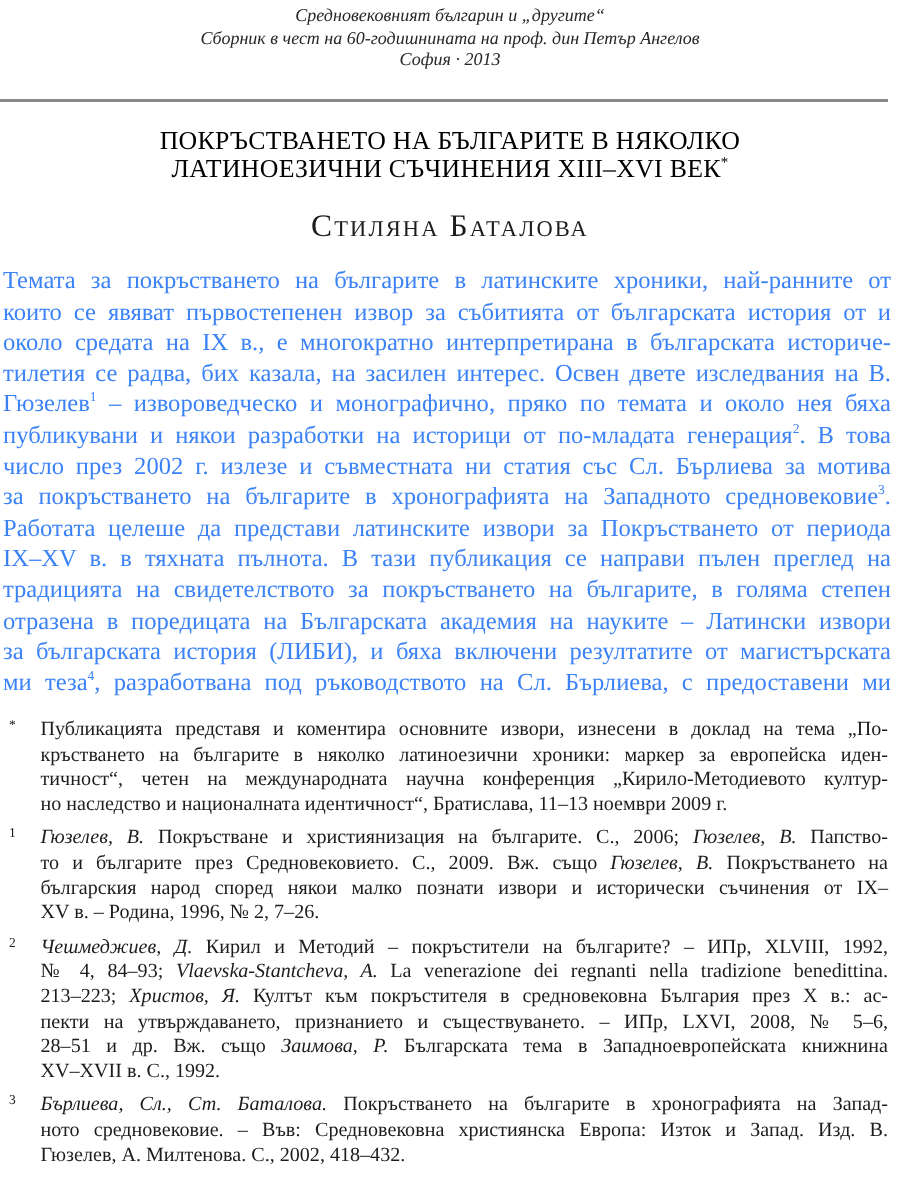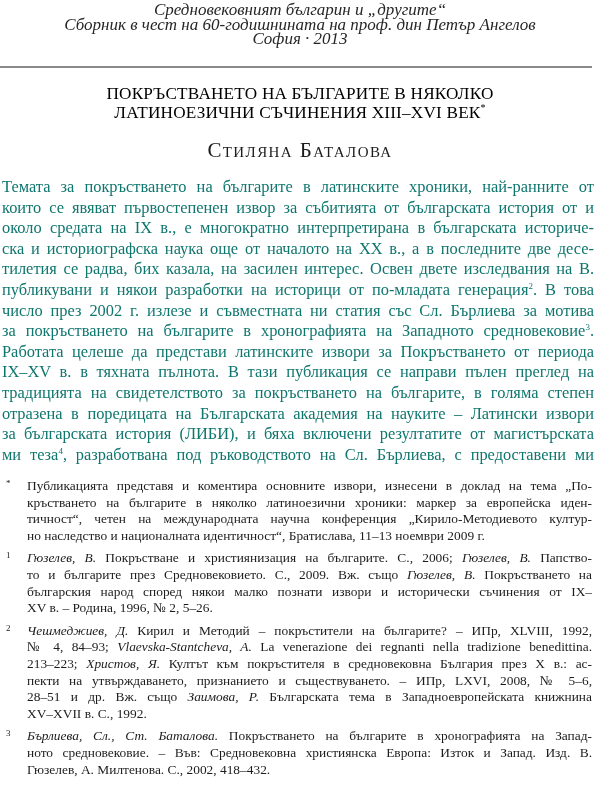--- a/index.html
+++ b/index.html
@@ -4,21 +4,21 @@
 <style>
   html, body { margin: 0; padding: 0; }
   body {
     width: 600px; height: 800px; overflow: hidden;
     background: #ffffff; color: #1e1e1e;
     font-family: "Liberation Serif", "DejaVu Serif", serif;
     position: relative;
   }
   .header {
     position: absolute; left: 0; top: 3px; width: 600px;
-    text-align: center; font-style: italic; font-size: 17px; line-height: 14.5px;
+    text-align: center; font-style: italic; font-size: 12px; line-height: 14.5px;
     color: #262626;
   }
   .header .line { display: block; }
   .rule {
     position: absolute; left: 0; top: 66px; width: 592px; height: 2px;
     background: #8a8a8a;
   }
   .title {
     position: absolute; left: 40px; top: 85px; width: 520px;
     text-align: center; font-size: 17.2px; line-height: 18.5px;
@@ -26,21 +26,21 @@
   }
   .title .line { display: block; }
   .title sup { font-size: 10px; vertical-align: super; line-height: 0; }
   .author {
     position: absolute; left: 0; top: 138px; width: 600px;
     text-align: center; font-size: 21px; letter-spacing: 1.4px;
     font-variant: small-caps; color: #1c1c1c;
   }
   .body {
     position: absolute; left: 2px; top: 177px; width: 592px;
-    font-size: 16.4px; line-height: 20.6px; color: #0f766e;
+    font-size: 16.4px; line-height: 20.6px; color: #3b82f6;
   }
   .body .line {
     display: block; text-align: justify; text-align-last: justify;
     white-space: nowrap; overflow: visible; height: 20.6px;
   }
   .body .line.last { text-align-last: justify; }
   sup.fn { font-size: 9px; vertical-align: super; line-height: 0; }
   .footnotes {
     position: absolute; left: 0; top: 478px; width: 592px;
     font-size: 13.4px; line-height: 16.6px; color: #1c1c1c;
@@ -71,22 +71,22 @@
   <span class="line">ПОКРЪСТВАНЕТО НА БЪЛГАРИТЕ В НЯКОЛКО</span>
   <span class="line"><span>ЛАТИНОЕЗИЧНИ СЪЧИНЕНИЯ XIII–XVI ВЕК</span><sup>*</sup></span>
 </div>
 
 <div class="author">Стиляна Баталова</div>
 
 <div class="body" id="body">
     <span class="line">Темата за покръстването на българите в латинските хроники, най-ранните от</span>
     <span class="line">които се явяват първостепенен извор за събитията от българската история от и</span>
     <span class="line">около средата на IX в., е многократно интерпретирана в българската историче-</span>
-    <span class="line">ска и историографска наука още от началото на XX в., а в последните две десе-</span>
     <span class="line">тилетия се радва, бих казала, на засилен интерес. Освен двете изследвания на В.</span>
+    <span class="line">Гюзелев<sup class="fn">1</sup> – извороведческо и монографично, пряко по темата и около нея бяха</span>
     <span class="line">публикувани и някои разработки на историци от по-младата генерация<sup class="fn">2</sup>. В това</span>
     <span class="line">число през 2002 г. излезе и съвместната ни статия със Сл. Бърлиева за мотива</span>
     <span class="line">за покръстването на българите в хронографията на Западното средновековие<sup class="fn">3</sup>.</span>
     <span class="line">Работата целеше да представи латинските извори за Покръстването от периода</span>
     <span class="line">IX–XV в. в тяхната пълнота. В тази публикация се направи пълен преглед на</span>
     <span class="line">традицията на свидетелството за покръстването на българите, в голяма степен</span>
     <span class="line">отразена в поредицата на Българската академия на науките – Латински извори</span>
     <span class="line">за българската история (ЛИБИ), и бяха включени резултатите от магистърската</span>
     <span class="line last">ми теза<sup class="fn">4</sup>, разработвана под ръководството на Сл. Бърлиева, с предоставени ми</span>
   </div>
@@ -97,21 +97,21 @@
       <span class="line">Публикацията представя и коментира основните извори, изнесени в доклад на тема „По-</span>
       <span class="line">кръстването на българите в няколко латиноезични хроники: маркер за европейска иден-</span>
       <span class="line">тичност“, четен на международната научна конференция „Кирило-Методиевото култур-</span>
       <span class="line last">но наследство и националната идентичност“, Братислава, 11–13 ноември 2009 г.</span>
     </div>
     <div class="fn-block">
       <span class="marker">1</span>
       <span class="line"><i>Гюзелев, В.</i> Покръстване и християнизация на българите. С., 2006; <i>Гюзелев, В.</i> Папство-</span>
       <span class="line">то и българите през Средновековието. С., 2009. Вж. също <i>Гюзелев, В.</i> Покръстването на</span>
       <span class="line">българския народ според някои малко познати извори и исторически съчинения от IX–</span>
-      <span class="line last">XV в. – Родина, 1996, № 2, 5–26.</span>
+      <span class="line last">XV в. – Родина, 1996, № 2, 7–26.</span>
     </div>
     <div class="fn-block">
       <span class="marker">2</span>
       <span class="line"><i>Чешмеджиев, Д.</i> Кирил и Методий – покръстители на българите? – ИПр, XLVIII, 1992,</span>
       <span class="line">№ 4, 84–93; <i>Vlaevska-Stantcheva, A.</i> La venerazione dei regnanti nella tradizione benedittina.</span>
       <span class="line">213–223; <i>Христов, Я.</i> Култът към покръстителя в средновековна България през X в.: ас-</span>
       <span class="line">пекти на утвърждаването, признанието и съществуването. – ИПр, LXVI, 2008, № 5–6,</span>
       <span class="line">28–51 и др. Вж. също <i>Заимова, Р.</i> Българската тема в Западноевропейската книжнина</span>
       <span class="line last">XV–XVII в. С., 1992.</span>
     </div>

